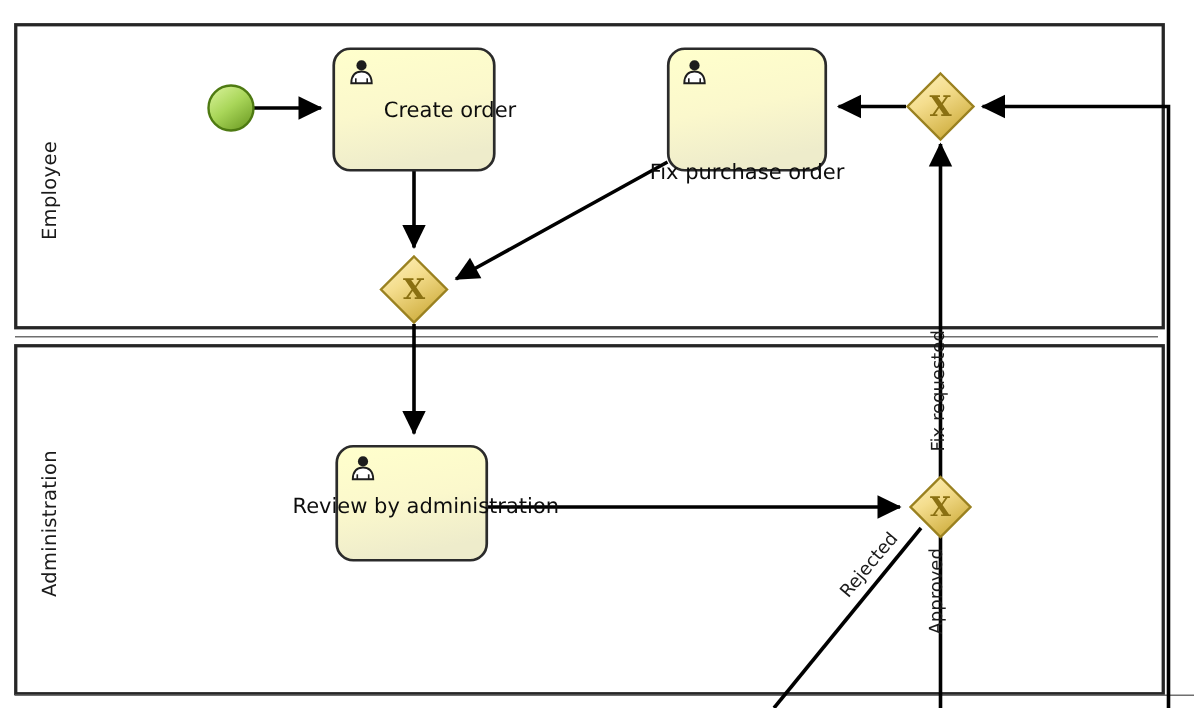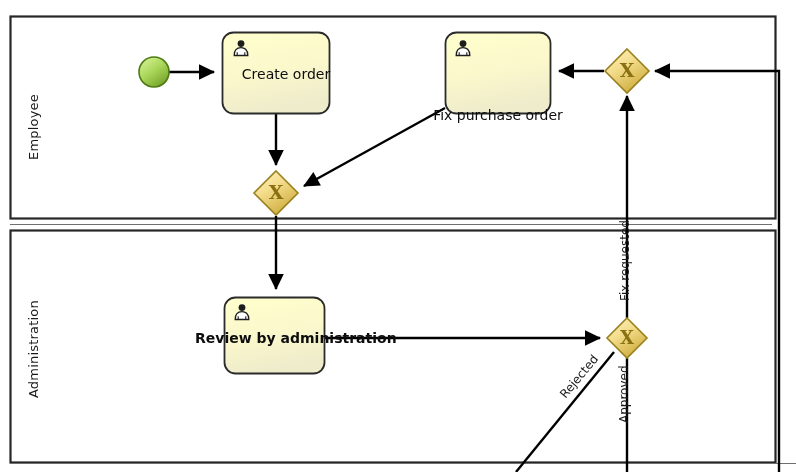--- a/index.html
+++ b/index.html
@@ -166,25 +166,25 @@
     <g>
       <polygon points="627,318 647,338 627,358 607,338" fill="url(#gwGrad)" stroke="#9a8120" stroke-width="1.6"></polygon>
       <text x="627" y="344" text-anchor="middle" font-family="DejaVu Serif, serif" font-size="18" font-weight="bold" fill="#8a7012">X</text>
     </g>
   </svg>
 
   <div class="lane-label" style="left:26px; top:160px;">Employee</div>
 
   <div class="lane-label" style="left:26px; top:398px;">Administration</div>
 
-  <div class="task-label" style="left:222px; top:66px; width:128px;">Create order</div>
+  <div class="task-label" style="left:222px; top:66px; width:128px;padding-left:14px;">Create order</div>
 
   <div class="task-label" style="left:428px; top:66px; width:140px;margin-top:41px;">Fix purchase order</div>
 
-  <div class="task-label" style="left:195px; top:330px; width:160px;font-weight:bold;">Review by administration</div>
+  <div class="task-label" style="left:195px; top:330px; width:160px;">Review by administration</div>
 
   <div class="flow-label" style="left:618px; top:301px; transform:rotate(-90deg);">Fix requested</div>
 
   <div class="flow-label" style="left:557px; top:392px; transform:rotate(-50deg);">Rejected</div>
 
   <div class="flow-label" style="left:617px; top:423px; transform:rotate(-90deg);">Approved</div>
 
   <div class="edge-ghost" style="left:744px; top:458px; width:18px; height:14px; transform:rotate(-90deg); transform-origin:0 0;"></div>
 
 </div>

